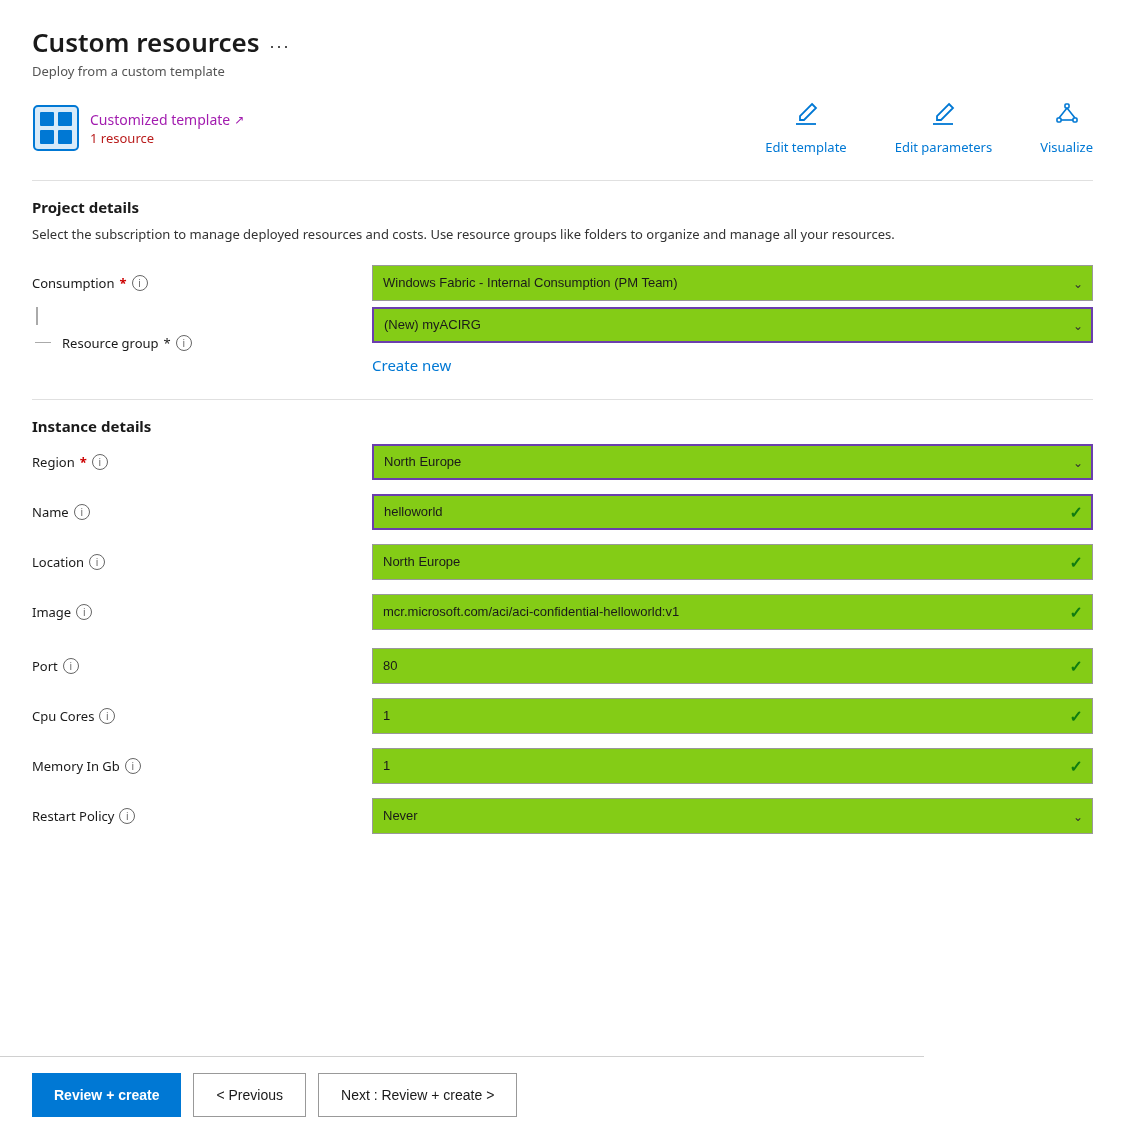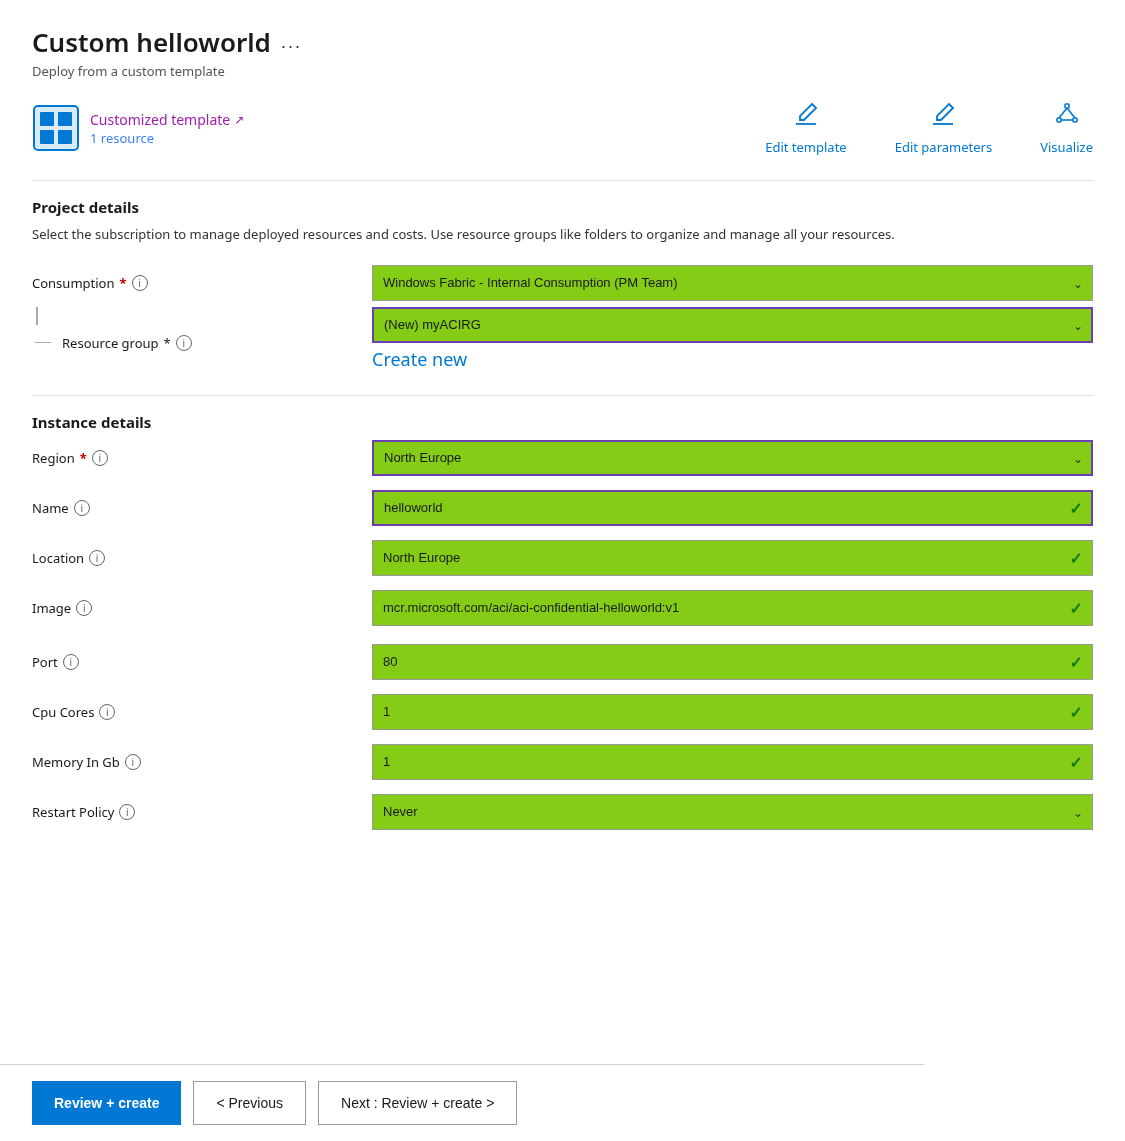--- a/index.html
+++ b/index.html
@@ -55,21 +55,21 @@
       color: #a21caf;
       font-size: 14px;
       text-decoration: none;
       display: flex;
       align-items: center;
       gap: 4px;
       cursor: pointer;
     }
     .template-resource-count {
       font-size: 13px;
-      color: #3b82f6;
+      color: #b91c1c;
     }
     .toolbar-actions {
       display: flex;
       gap: 48px;
       margin-left: auto;
       align-items: center;
     }
     .toolbar-action {
       display: flex;
       flex-direction: column;
@@ -163,29 +163,29 @@
       right: 10px;
       top: 50%;
       transform: translateY(-50%);
       pointer-events: none;
       color: #107c10;
       font-size: 16px;
       font-weight: bold;
     }
     .create-new-link {
       color: #0078d4;
-      font-size: 18px;
+      font-size: 15px;
       cursor: pointer;
       text-decoration: none;
       display: inline-block;
-      margin-top: 4px;
+      margin-top: 12px;
     }
     .footer-bar {
       position: fixed;
-      bottom: 0;
+      bottom: 8px;
       left: 0;
       width: 924px;
       background: #fff;
       border-top: 1px solid #d0d0d0;
       padding: 16px 32px;
       display: flex;
       align-items: center;
       gap: 12px;
     }
     .btn-primary {
@@ -244,21 +244,21 @@
       padding-bottom: 90px;
     }
   </style>
 </head>
 <body>
 
 <div class="main-container">
   <div class="content-area">
 
     <div style="display:flex; align-items:center; gap:10px; margin-bottom:2px;">
-      <h1 class="page-title">Custom helloworld</h1>
+      <h1 class="page-title">Custom resources</h1>
       <button class="ellipsis-btn">...</button>
     </div>
     <div class="page-subtitle">Deploy from a custom template</div>
 
     <div class="template-section" style="margin-top:20px;">
 
       <div class="template-icon">
         <svg viewBox="0 0 48 48" xmlns="http://www.w3.org/2000/svg">
           <rect x="2" y="2" width="44" height="44" rx="4" fill="#0078d4" opacity="0.15"></rect>
           <rect x="2" y="2" width="44" height="44" rx="4" fill="none" stroke="#0078d4" stroke-width="2"></rect>

